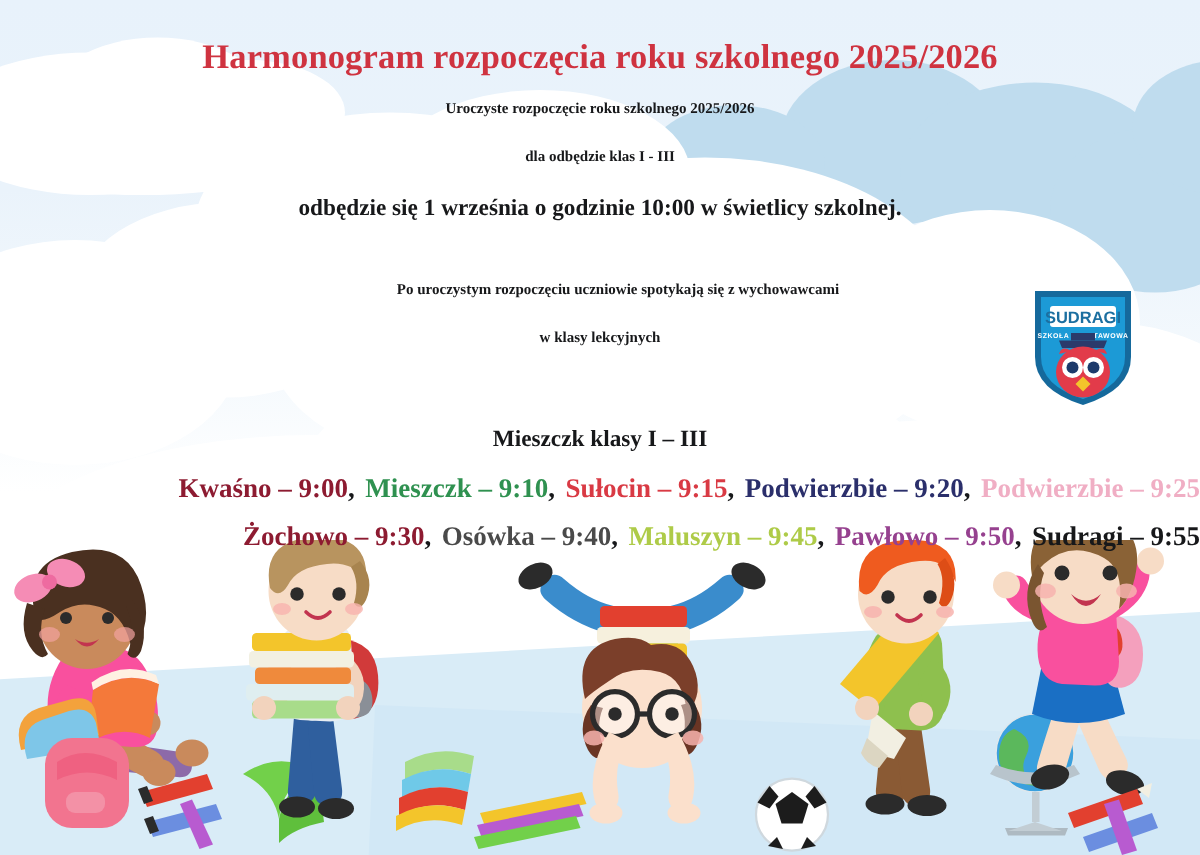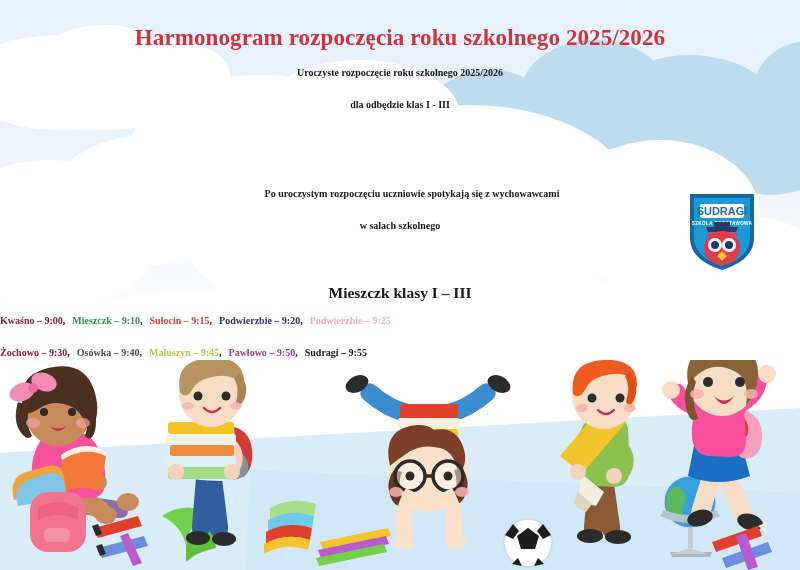--- a/index.html
+++ b/index.html
@@ -99,23 +99,23 @@
   .l2 { top: 99px; }
   .l3 { top: 130px; font-size: 15.5px; }
   .l4 { top: 188px; padding-left: 12px; }
   .l5 { top: 220px; }
   .l6 { top: 284px; font-size: 15.5px; }
 
   .routes {
     position: absolute;
     left: 0;
     width: 800px;
-    text-align: left;
+    text-align: right;
     font-weight: bold;
-    font-size: 10px;
+    font-size: 18px;
     white-space: nowrap;
   }
   .routes-1 { top: 315px; }
   .routes-2 { top: 347px; }
   .routes .sep { color: #17181a; }
   .routes .stop { white-space: nowrap; }
   .gap { display: inline-block; width: 7px; }
 
   
   .badge {
@@ -410,23 +410,24 @@
       </g>
     </svg>
   </div>
 
   <div class="text-layer">
 
     <div class="title">Harmonogram rozpoczęcia roku szkolnego 2025/2026</div>
 
     <div class="line l1">Uroczyste rozpoczęcie roku szkolnego 2025/2026</div>
     <div class="line l2">dla odbędzie klas I - III</div>
+    <div class="line l3">odbędzie się 1 września o godzinie 10:00 w świetlicy szkolnej.</div>
 
     <div class="line l4">Po uroczystym rozpoczęciu uczniowie spotykają się z wychowawcami</div>
-    <div class="line l5">w salach szkolnego</div>
+    <div class="line l5">w klasy lekcyjnych</div>
 
     <div class="line l6">Mieszczk klasy I – III</div>
 
     <div class="routes routes-1" id="routes-row-1"><span class="stop" style="color: rgb(141, 27, 49);">Kwaśno – 9:00</span><span class="sep">,</span><span class="gap"></span><span class="stop" style="color: rgb(47, 145, 80);">Mieszczk – 9:10</span><span class="sep">,</span><span class="gap"></span><span class="stop" style="color: rgb(217, 58, 68);">Sułocin – 9:15</span><span class="sep">,</span><span class="gap"></span><span class="stop" style="color: rgb(43, 47, 107);">Podwierzbie – 9:20</span><span class="sep">,</span><span class="gap"></span><span class="stop" style="color: rgb(240, 174, 196);">Podwierzbie – 9:25</span></div>
     <div class="routes routes-2" id="routes-row-2"><span class="stop" style="color: rgb(141, 27, 49);">Żochowo – 9:30</span><span class="sep">,</span><span class="gap"></span><span class="stop" style="color: rgb(74, 74, 74);">Osówka – 9:40</span><span class="sep">,</span><span class="gap"></span><span class="stop" style="color: rgb(174, 203, 72);">Maluszyn – 9:45</span><span class="sep">,</span><span class="gap"></span><span class="stop" style="color: rgb(150, 65, 143);">Pawłowo – 9:50</span><span class="sep">,</span><span class="gap"></span><span class="stop" style="color: rgb(23, 24, 26);">Sudragi – 9:55</span></div>
   </div>
 
   <div class="badge">
     <svg width="72" height="84" viewBox="0 0 72 84" xmlns="http://www.w3.org/2000/svg">
       <path d="M4 6 h64 v44 q0 22 -32 32 q-32 -10 -32 -32 z" fill="#15699c"></path>

